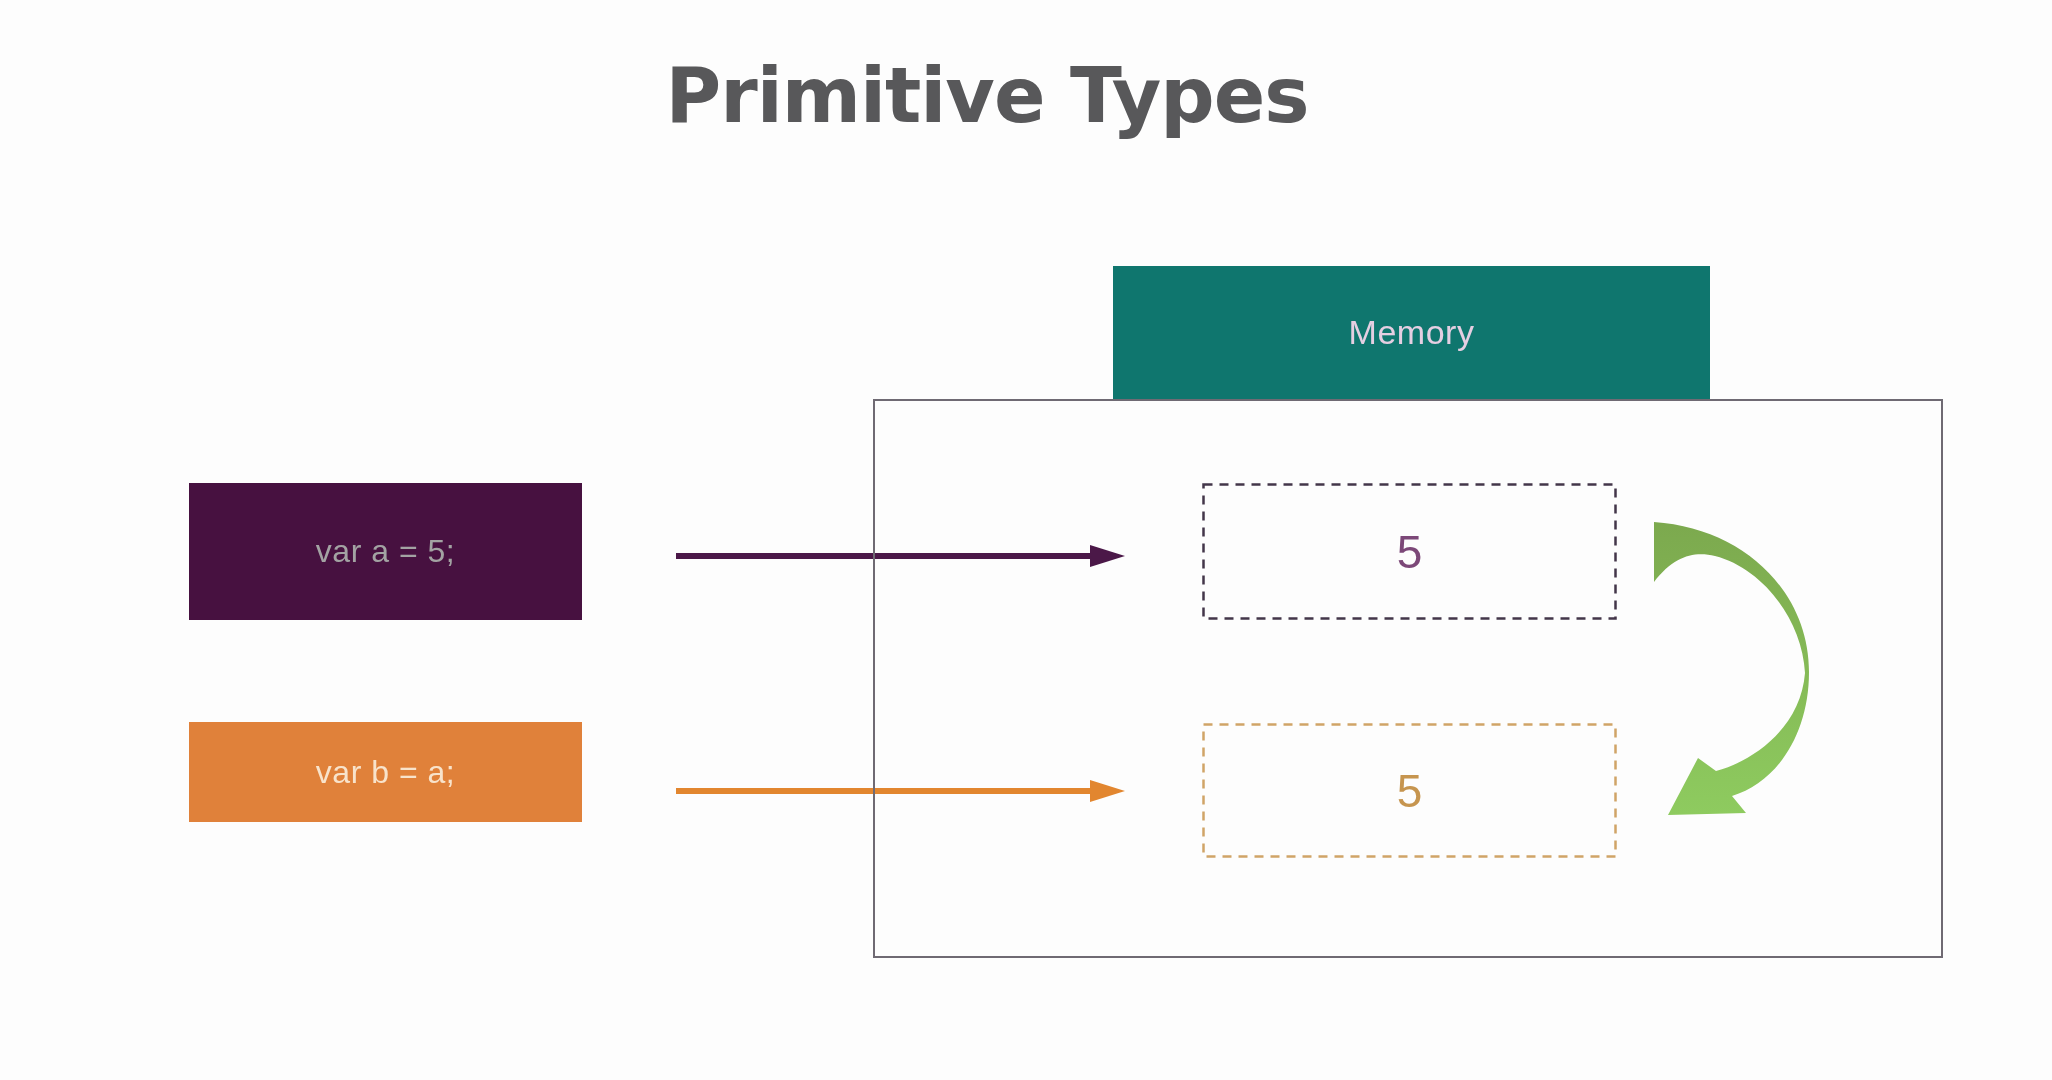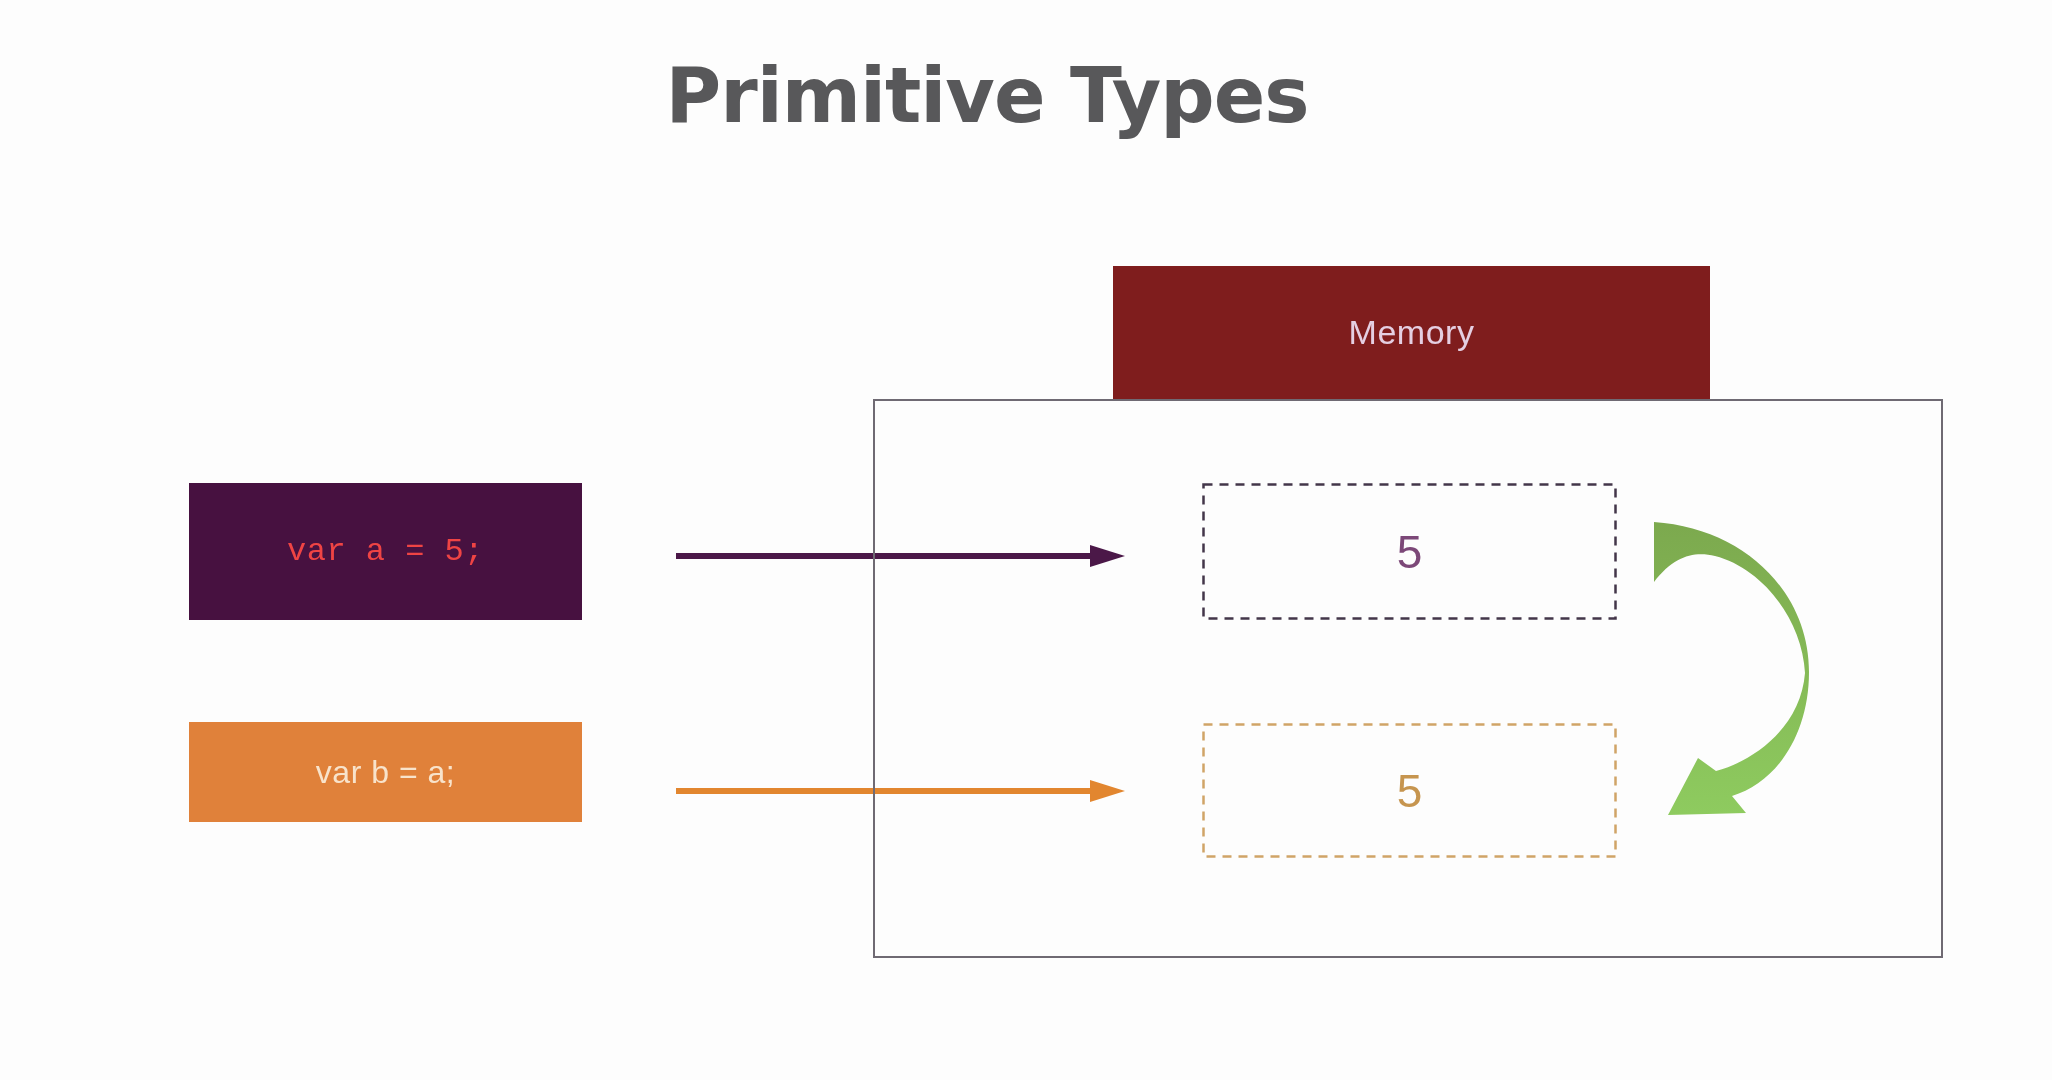--- a/index.html
+++ b/index.html
@@ -105,40 +105,40 @@
   }
 </style>
 </head>
 <body>
 
 <div class="stage" style="background: rgb(253, 253, 253);">
 
   <h1 class="title" style="color: rgb(88, 88, 90);">Primitive Types</h1>
 
   <div class="varbox varbox-a" style="background-color: rgb(71, 17, 64);">
-    <span class="varlabel" style="color: #ef4444; font-family: Liberation Mono, monospace;">var a = 5;</span>
+    <span class="varlabel" style="color: #a3a3a3;">var a = 5;</span>
   </div>
 
   <div class="varbox varbox-b" style="background-color: rgb(224, 129, 58);">
     <span class="varlabel" style="color: rgb(248, 227, 203);">var b = a;</span>
   </div>
 
   <svg class="arrow arrow-a" viewBox="0 0 452 40">
     <line x1="2" y1="20" x2="420" y2="20" stroke-width="6" stroke="#4b1848"></line>
     <polygon points="416,9 451,20 416,31" fill="#4b1848"></polygon>
   </svg>
 
   <svg class="arrow arrow-b" viewBox="0 0 452 40">
     <line x1="2" y1="20" x2="420" y2="20" stroke-width="6" stroke="#e2862f"></line>
     <polygon points="416,9 451,20 416,31" fill="#e2862f"></polygon>
   </svg>
 
   <div class="memory-panel" style="border-color: rgb(111, 106, 115);"></div>
 
-  <div class="memory-header" style="background-color: #7f1d1d; justify-content: center;">
+  <div class="memory-header" style="background-color: #0f766e; justify-content: center;">
     <span style="color: rgb(229, 207, 226);">Memory</span>
   </div>
 
   <div class="slot slot-a">
     <svg class="slot-border" viewBox="0 0 415 137" preserveAspectRatio="none">
       <rect x="1.5" y="1.5" width="412" height="134" fill="none" stroke-width="2.5" stroke-dasharray="9 7" stroke="#433649"></rect>
     </svg>
     <span class="slot-value" style="color: rgb(124, 72, 120);">5</span>
   </div>
 

